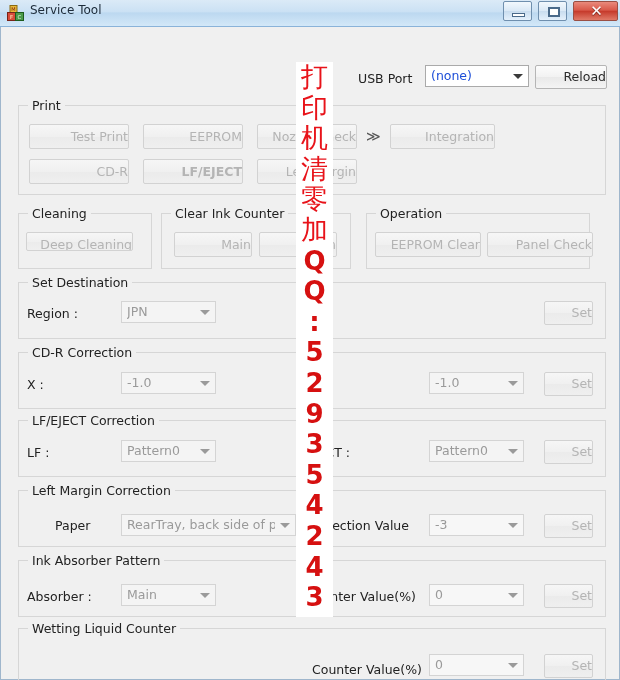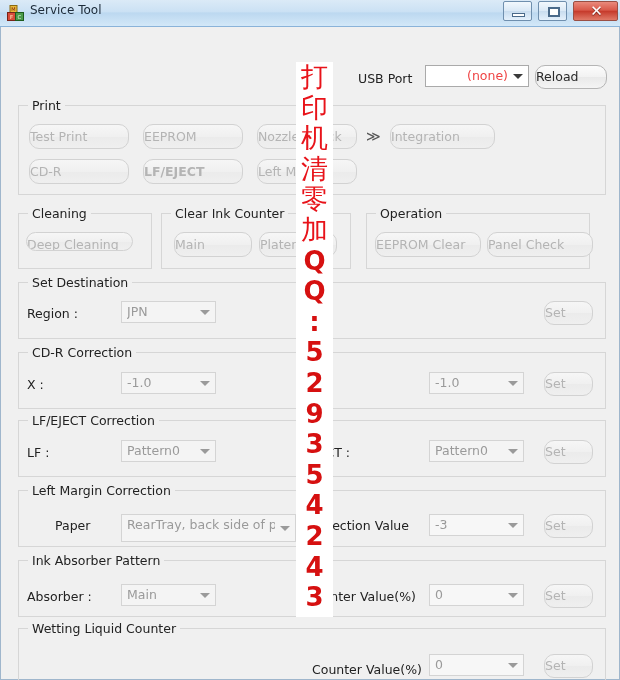--- a/index.html
+++ b/index.html
@@ -100,25 +100,25 @@
     font-size: 12.5px;
     color: #222;
     white-space: nowrap;
     font-family: "DejaVu Sans", sans-serif;
   }
 
   
   .btn {
     position: absolute;
     border: 1px solid #d2d2d2;
-    border-radius: 10px;
+    border-radius: 2px;
     background: linear-gradient(to bottom,#f6f6f6 0%,#f0f0f0 50%,#ebebeb 51%,#efefef 100%);
     color: #b4b4b4;
     font-size: 12.5px;
-    text-align: left;
+    text-align: right;
     box-sizing: border-box;
     white-space: nowrap;
     font-family: "DejaVu Sans", sans-serif;
     overflow: hidden;
   }
   .btn.enabled {
     border: 1px solid #b5b5b5;
     color: #2b2b2b;
     background: linear-gradient(to bottom,#fcfcfc 0%,#f2f2f2 50%,#e9e9e9 51%,#f4f4f4 100%);
   }
@@ -135,21 +135,21 @@
     border: 1px solid #aaa;
     background: #fff;
   }
   .combo .cval {
     position: absolute; left: 5px; top: 2px; right: 20px;
     font-size: 12.5px;
     color: #9a9a9a;
     white-space: nowrap; overflow: hidden;
     font-family: "DejaVu Sans", sans-serif;
   }
-  .combo.enabled .cval { color: #ef4444; text-align: right; }
+  .combo.enabled .cval { color: #1d4ed8; }
   .combo .arrow {
     position: absolute; right: 5px; top: 50%;
     margin-top: -2px;
     width: 0; height: 0;
     border-left: 5px solid transparent;
     border-right: 5px solid transparent;
     border-top: 5px solid #9a9a9a;
   }
   .combo.enabled .arrow { border-top-color: #3a3a3a; }
   .combo.flat { border: 1px solid #d4d4d4; background: #f7f7f7; }
@@ -299,21 +299,21 @@
     <div class="combo" style="left:428px; top:413px; width:95px; height:22px;">
       <div class="cval">Pattern0</div>
       <div class="arrow"></div>
     </div>
     <div class="btn" style="left:543px; top:413px; width:49px; height:24px; line-height:22px;">Set</div>
 
     <div class="group" style="left:17px; top:463px; width:588px; height:57px;">
       <div class="legend">Left Margin Correction</div>
     </div>
     <div class="lbl" style="left:26px; top:491px;margin-left:28px;">Paper</div>
-    <div class="combo" style="left:120px; top:487px; width:175px; height:28px;text-align:right;">
+    <div class="combo" style="left:120px; top:487px; width:175px; height:22px;text-align:right;">
       <div class="cval">RearTray, back side of p</div>
       <div class="arrow"></div>
     </div>
     <div class="lbl" style="left:305px; top:491px;">Correction Value</div>
     <div class="combo flat" style="left:428px; top:487px; width:95px; height:22px;">
       <div class="cval">-3</div>
       <div class="arrow"></div>
     </div>
     <div class="btn" style="left:543px; top:487px; width:49px; height:24px; line-height:22px;">Set</div>
 

